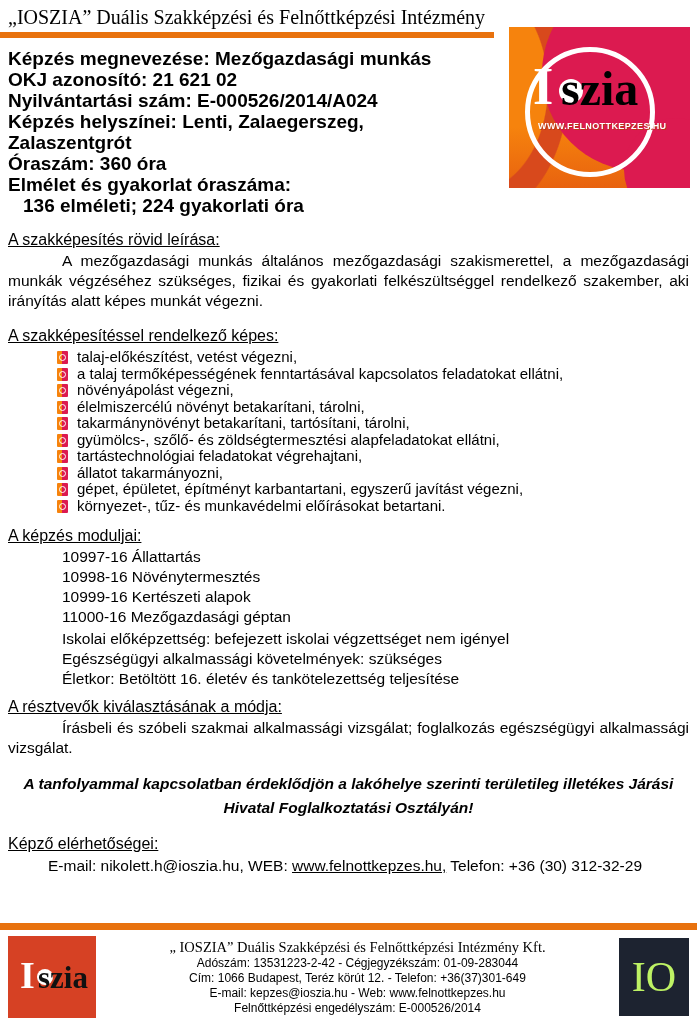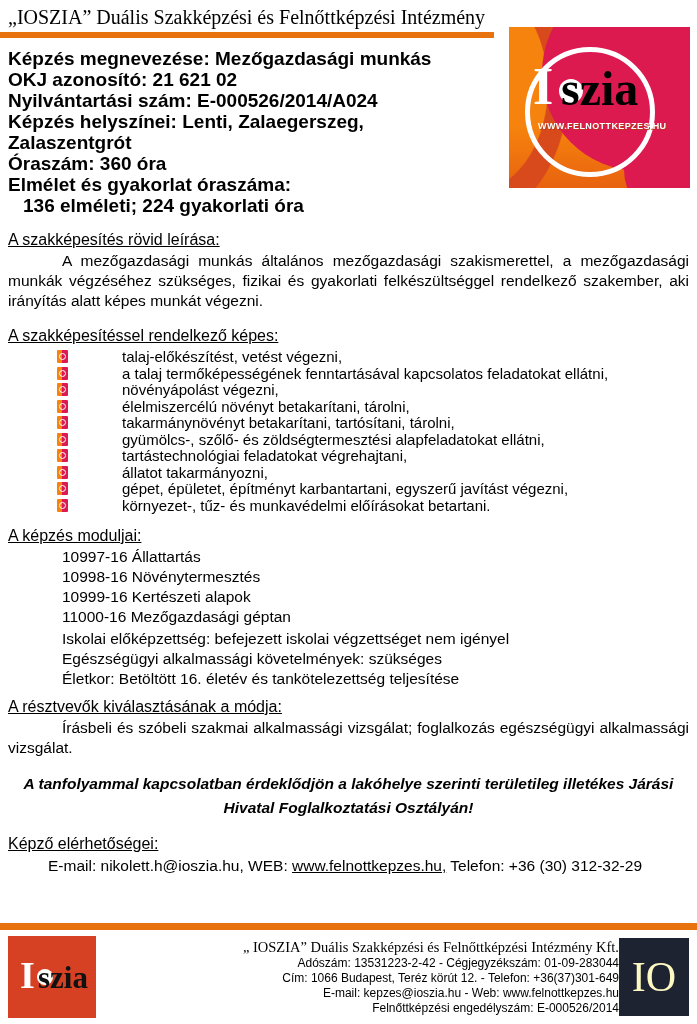--- a/index.html
+++ b/index.html
@@ -26,41 +26,41 @@
   
   .info{margin:10px 0 0 8px;font-weight:bold;font-size:19px;line-height:21px;width:480px;}
   .info .indent{padding-left:15px;}
 
   
   .content{margin:8px 8px;}
   .sec-heading{font-size:16px;line-height:19px;text-decoration:underline;}
   .mt14{margin-top:14px;} .mt15{margin-top:15px;} .mt12{margin-top:12px;} .mt8{margin-top:8px;}
   .para{font-size:15.5px;line-height:20px;text-align:justify;text-indent:54px;margin-top:2px;}
   .bullets{list-style:none;margin:4px 0 0 0;padding:0 0 0 49px;}
-  .bullets li{display:flex;align-items:flex-start;font-size:15px;line-height:16.5px;gap:45px;}
+  .bullets li{display:flex;align-items:center;font-size:15px;line-height:16.5px;}
   .bullet-icon{flex:0 0 auto;width:11px;height:13px;margin:1px 9px 0 0;border-radius:1px;position:relative;
                background:linear-gradient(90deg,#F6830D 42%,#DC1A50 42%);}
   .bullet-icon::after{content:"";position:absolute;left:2px;top:3px;width:5px;height:5px;border:1px solid #fff;border-radius:50%;}
   .plain-list{list-style:none;margin:2px 0 0 0;padding:0 0 0 54px;font-size:15.5px;line-height:20px;}
 
   .notice{font-weight:bold;font-style:italic;text-align:center;font-size:15.5px;line-height:24px;margin:14px 12px 0;}
   .contact-line{font-size:15.5px;line-height:20px;padding-left:40px;margin-top:3px;}
   .link{text-decoration:underline;}
 
   
   .footer-wrap{position:absolute;left:0;right:0;bottom:0;}
   .rule-bottom{height:7px;background:#E8720E;}
   .footer{display:flex;align-items:center;justify-content:space-between;padding:6px 8px 6px;background:#fff;}
-  .footer-center{flex:1;text-align:right;font-size:12px;line-height:15px;}
+  .footer-center{flex:1;text-align:center;font-size:12px;line-height:15px;}
   .footer-company{font-family:"Liberation Serif","DejaVu Serif",serif;font-size:14.5px;line-height:18px;}
   .flogo-left{position:relative;flex:0 0 auto;width:88px;height:82px;background:#D64124;overflow:hidden;}
   .fl-i{position:absolute;left:12px;top:20px;color:#fff;font-family:"Liberation Serif","DejaVu Serif",serif;font-weight:bold;font-size:38px;line-height:1;}
   .fl-disc{position:absolute;left:29px;top:33px;width:16px;height:16px;border-radius:50%;background:#fff;}
   .fl-szia{position:absolute;left:30px;top:26px;color:#111;font-family:"Liberation Serif","DejaVu Serif",serif;font-weight:bold;font-size:31px;line-height:1;}
-  .flogo-right{flex:0 0 auto;width:70px;height:78px;background:#1D2330;color:#fef9c3;display:flex;align-items:center;justify-content:center;
+  .flogo-right{flex:0 0 auto;width:70px;height:78px;background:#1D2330;color:#bef264;display:flex;align-items:center;justify-content:center;
                font-family:"Liberation Serif","DejaVu Serif",serif;font-size:42px;}
 </style>
 </head>
 <body>
 
 <div class="page">
 
   <div class="header-title">„IOSZIA” Duális Szakképzési és Felnőttképzési Intézmény</div>
   <div class="rule-top"></div>
 

